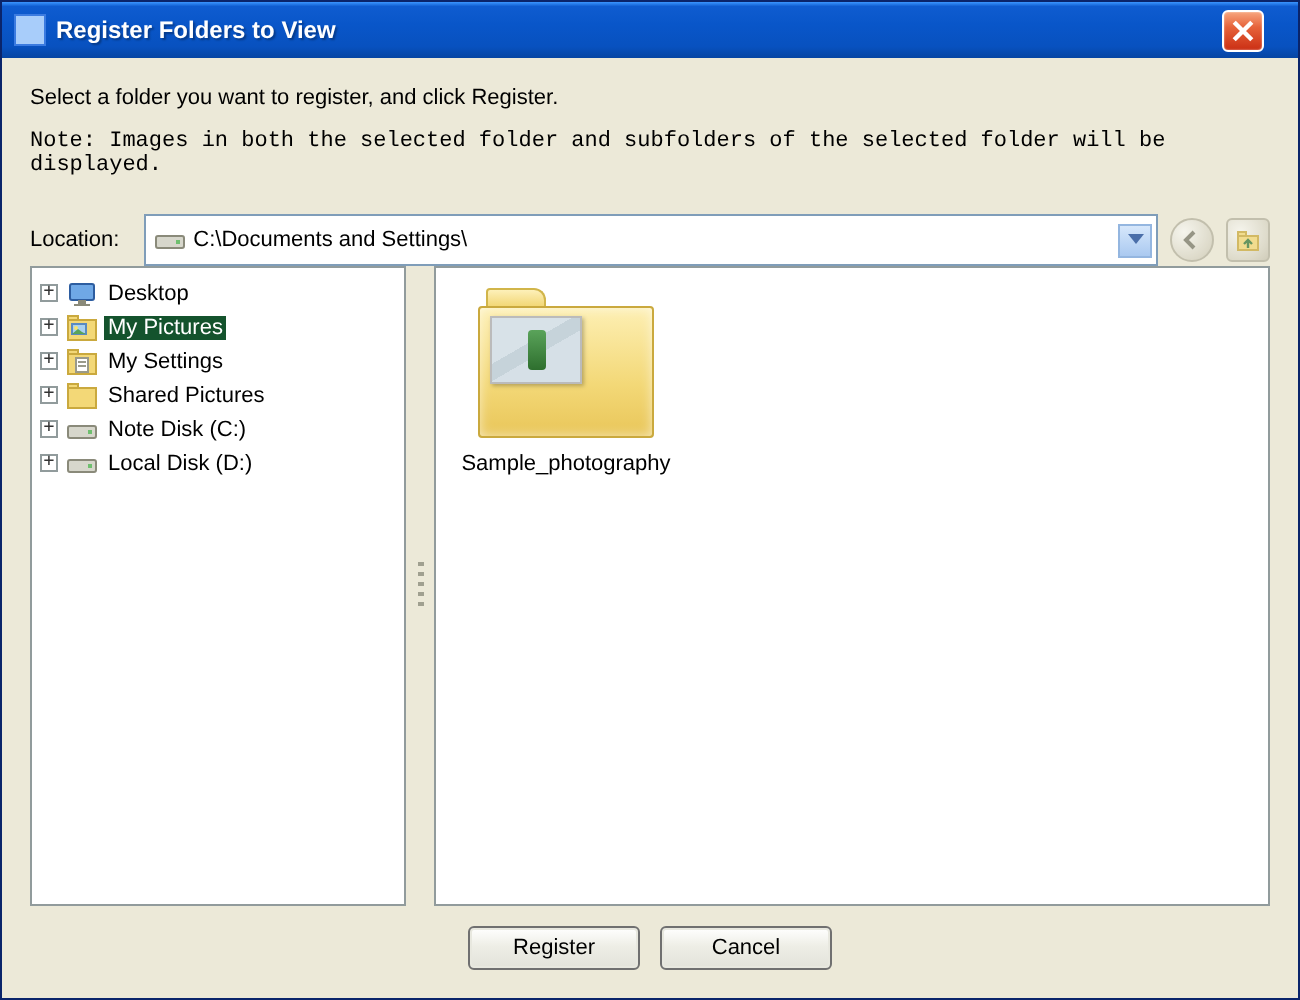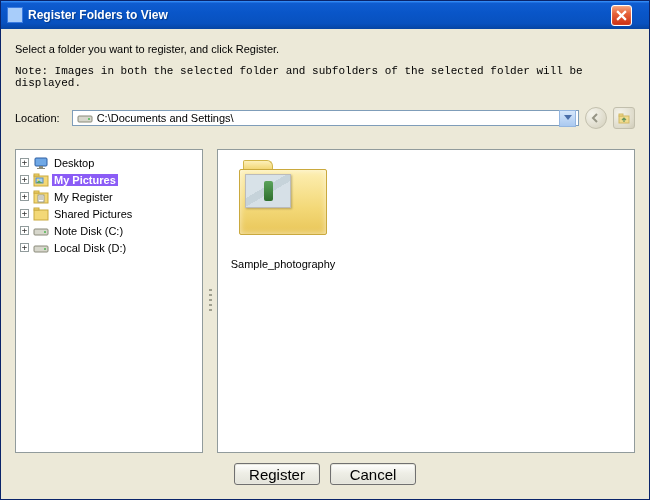--- a/index.html
+++ b/index.html
@@ -54,27 +54,27 @@
     padding: 14px 14px 10px 14px;
     display: flex;
     flex-direction: column;
     border-radius: 26px;
   }
   .instruction { margin-bottom: 10px; color: #000; }
   .note { margin-bottom: 18px; color: #000; font-family: Liberation Mono, monospace; }
   .location-row {
     display: flex;
     align-items: center;
-    margin-bottom: 20px;
+    margin-bottom: 0;
     gap: 6px;
   }
   .location-label { margin-right: 6px; }
   .location-combo {
     flex: 1;
-    height: 16px;
+    height: 26px;
     background: #fff;
     border: 1px solid #7f9db9;
     display: flex;
     align-items: center;
     padding: 0 2px 0 4px;
   }
   .location-combo .drive-icon {
     width: 16px; height: 16px; margin-right: 4px;
     display:inline-flex; align-items:center; justify-content:center;
   }
@@ -134,23 +134,22 @@
     background: #fff;
     display:flex; align-items:center; justify-content:center;
     font-size: 9px; line-height: 7px;
     margin-right: 4px;
     color: #333;
     font-family: monospace;
   }
   .tree-icon { width:16px; height:16px; margin-right:3px; display:inline-flex; align-items:center; justify-content:center;}
   .tree-label { padding: 0 2px; }
   .tree-label.selected {
-    background: #8b5cf6;
+    background: #14532d;
     color: #fff;
-    font-weight: bold;
   }
   .folder-item {
     width: 110px;
     display: flex;
     flex-direction: column;
     align-items: center;
   }
   .folder-thumb {
     width: 96px; height: 78px;
     position: relative;
@@ -186,37 +185,37 @@
     position:relative;
   }
   .folder-preview .pic::after{
     content:"";
     position:absolute; left:18px; top:6px;
     width:9px; height:20px;
     background: linear-gradient(to bottom,#5aa35a,#2e6f2e);
     border-radius:2px;
   }
   .folder-caption {
-    margin-top: 20px;
+    margin-top: 4px;
     text-align: center;
     width: 100%;
     font-size: 11px;
   }
   .button-row {
     display:flex; justify-content:center;
     gap: 10px;
     padding: 10px 0 4px 0;
   }
   .btn {
     min-width: 86px;
     height: 22px;
     border: 1px solid #707070;
     border-radius: 3px;
     background: linear-gradient(to bottom,#ffffff,#eeeee6 45%, #e3e3da);
-    font-size: 15px;
+    font-size: 11px;
     font-family: inherit;
     padding: 0 10px;
     box-shadow: 0 0 0 1px #e8e8df inset;
     text-align: center;
   }
 </style>
 </head>
 <body>
 
 <div class="window">
@@ -296,21 +295,21 @@
             <span class="expander">+</span>
             <span class="tree-icon">
               <svg width="16" height="16" viewBox="0 0 16 16">
                 <rect x="1" y="4" width="14" height="10" fill="#f3d877" stroke="#caa93e"></rect>
                 <rect x="1" y="2" width="5" height="2" fill="#f3d877" stroke="#caa93e"></rect>
                 <rect x="5" y="6" width="6" height="7" fill="#fff" stroke="#9a9a8a"></rect>
                 <line x1="6" y1="8" x2="10" y2="8" stroke="#9a9a8a"></line>
                 <line x1="6" y1="10" x2="10" y2="10" stroke="#9a9a8a"></line>
               </svg>
             </span>
-            <span class="tree-label">My Register</span>
+            <span class="tree-label">My Settings</span>
           </div>
           <div class="tree-item">
             <span class="expander">+</span>
             <span class="tree-icon">
               <svg width="16" height="16" viewBox="0 0 16 16">
                 <rect x="1" y="4" width="14" height="10" fill="#f3d877" stroke="#caa93e"></rect>
                 <rect x="1" y="2" width="5" height="2" fill="#f3d877" stroke="#caa93e"></rect>
               </svg>
             </span>
             <span class="tree-label">Shared Pictures</span>

